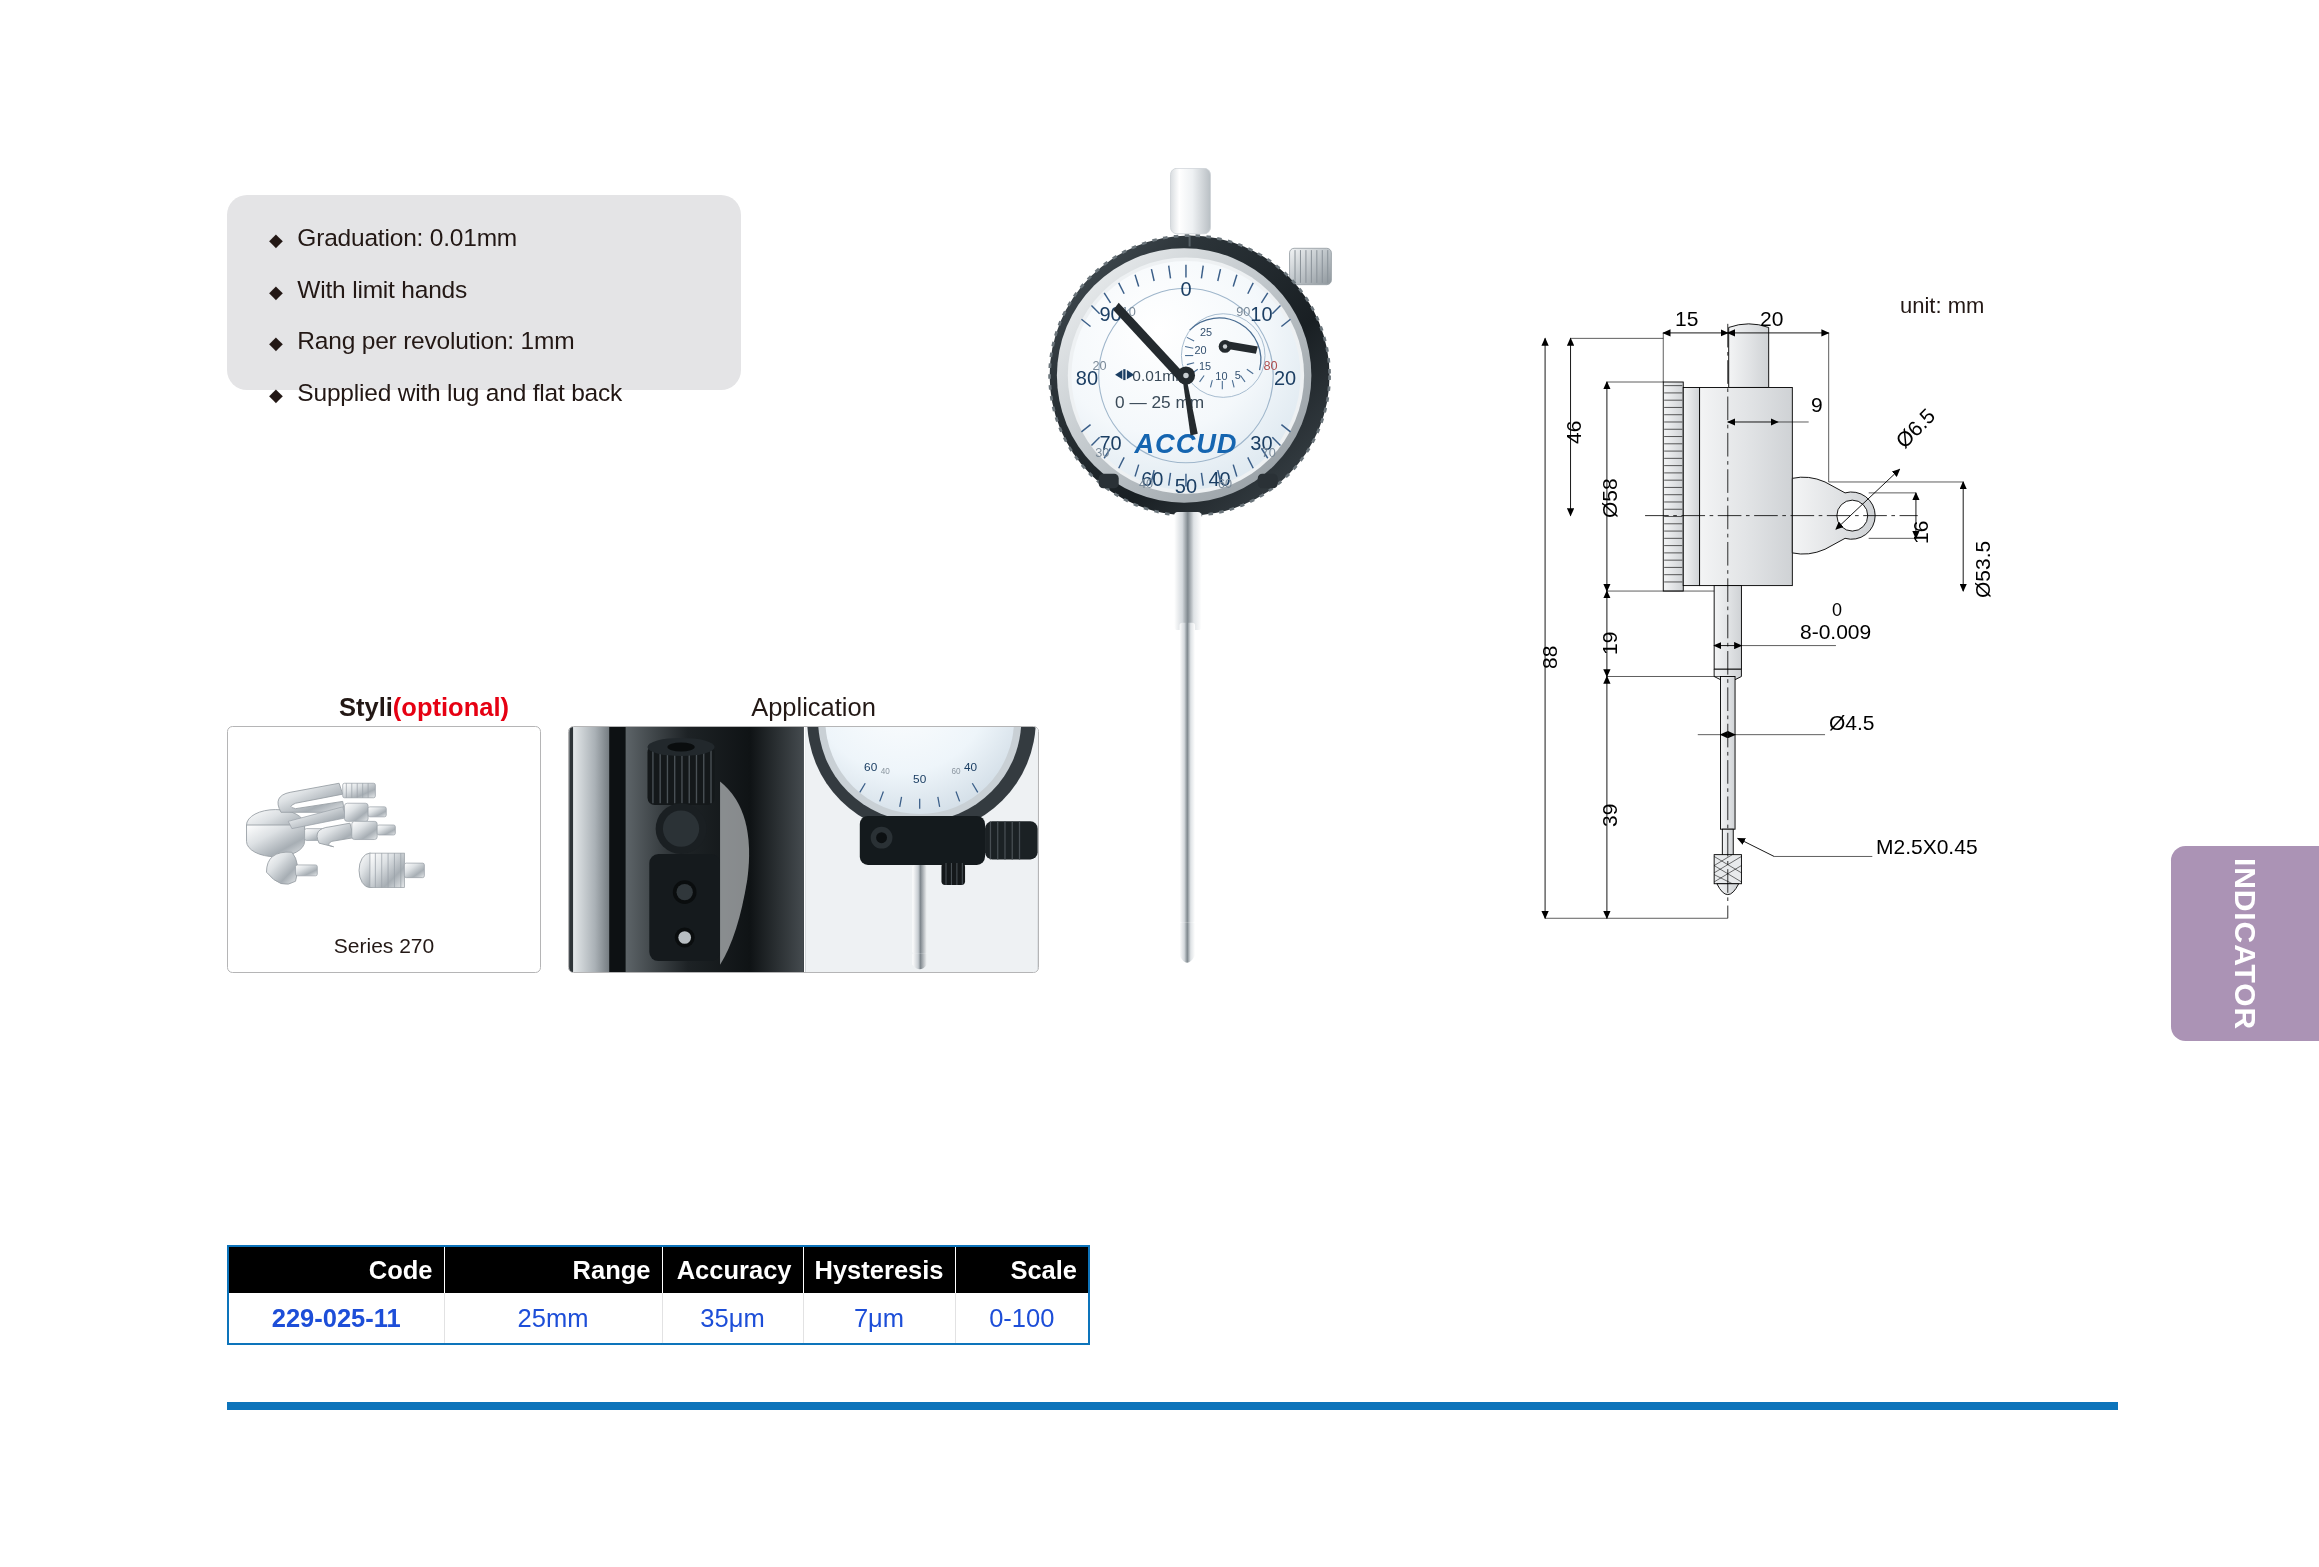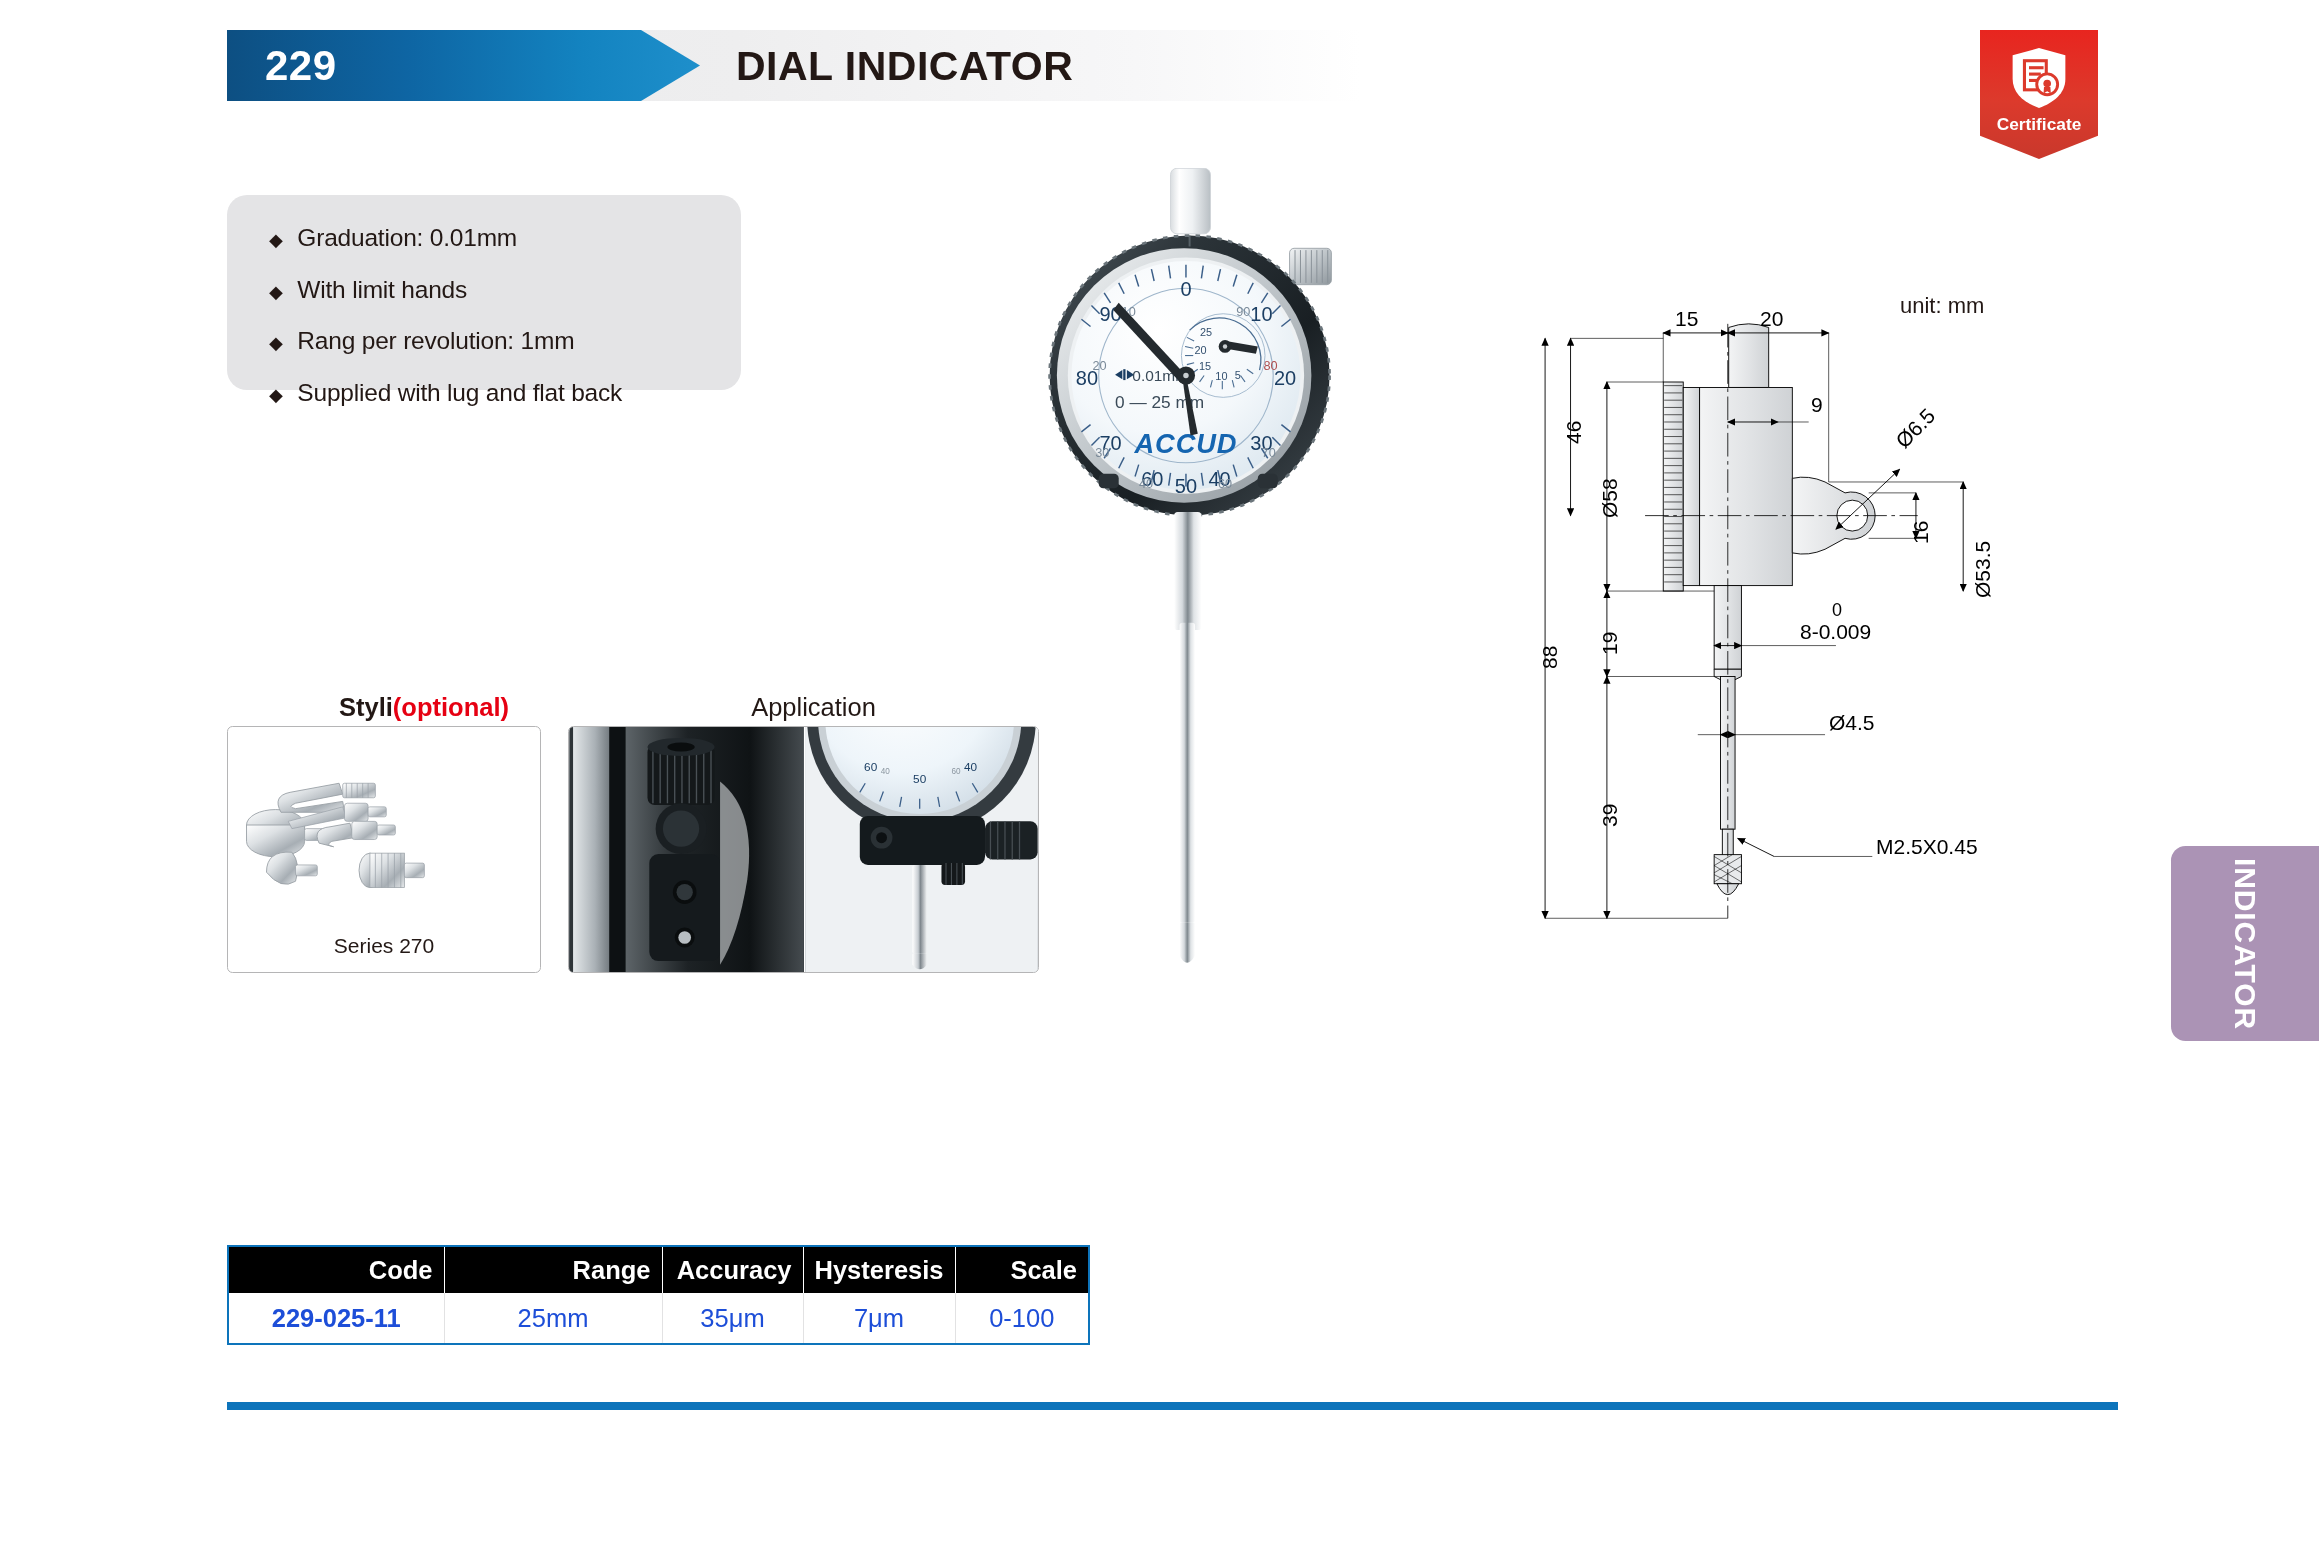--- a/index.html
+++ b/index.html
@@ -153,41 +153,21 @@
   .page-num {
     position: absolute; left: 47px; top: 33px;
     color: #ffffff; font-size: 53px; letter-spacing: 2.7px;
   }
 </style>
 </head>
 <body>
 
 <div id="page">
 
-  <div class="header-band">
-    <div class="header-grey"></div>
-    <div class="header-blue"></div>
-    <div class="header-code">229</div>
-    <div class="header-title">DIAL INDICATOR</div>
-  </div>
-
-  <div class="cert-badge">
-    <div class="cert-shape"></div>
-    <svg class="cert-shield" width="60" height="64" viewBox="0 0 66 70">
-      <path d="M33 2 L62 10 L62 36 C62 52 49 62 33 68 C17 62 4 52 4 36 L4 10 Z" fill="#ffffff"></path>
-      <rect x="17" y="16" width="24" height="32" fill="none" stroke="#dc3a2c" stroke-width="3.4"></rect>
-      <rect x="22" y="22" width="16" height="3.4" fill="#dc3a2c"></rect>
-      <rect x="22" y="29" width="13" height="3.4" fill="#dc3a2c"></rect>
-      <rect x="22" y="36" width="10" height="3.4" fill="#dc3a2c"></rect>
-      <circle cx="42" cy="42" r="11.5" fill="#ffffff" stroke="#dc3a2c" stroke-width="3.2"></circle>
-      <circle cx="42" cy="41" r="4.2" fill="#dc3a2c"></circle>
-      <path d="M38.5 45 L38 52 L42 49.5 L46 52 L45.5 45 Z" fill="#dc3a2c"></path>
-    </svg>
-    <div class="cert-label">Certificate</div>
-  </div>
+
 
   <div class="features">
     <div class="feat-row">
       <span class="feat-bullet">◆</span>
       <span class="feat-text">Graduation: 0.01mm</span>
     </div>
     <div class="feat-row">
       <span class="feat-bullet">◆</span>
       <span class="feat-text">With limit hands</span>
     </div>

